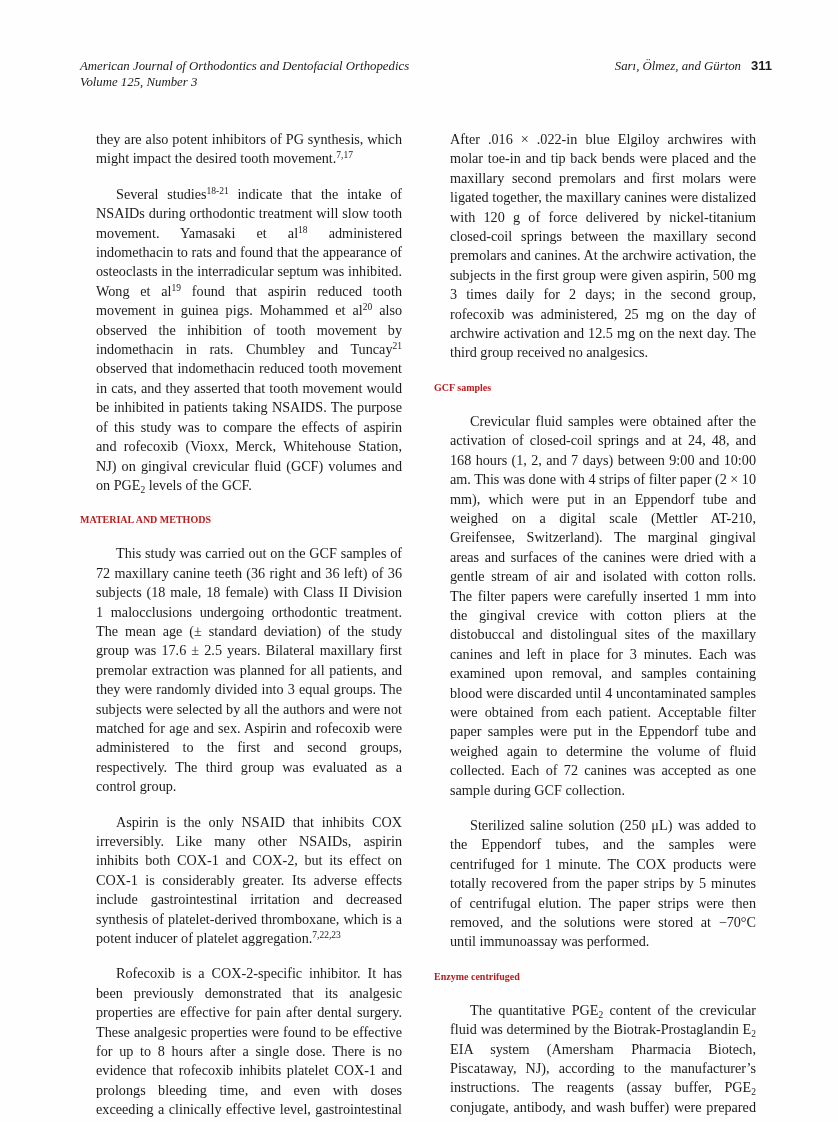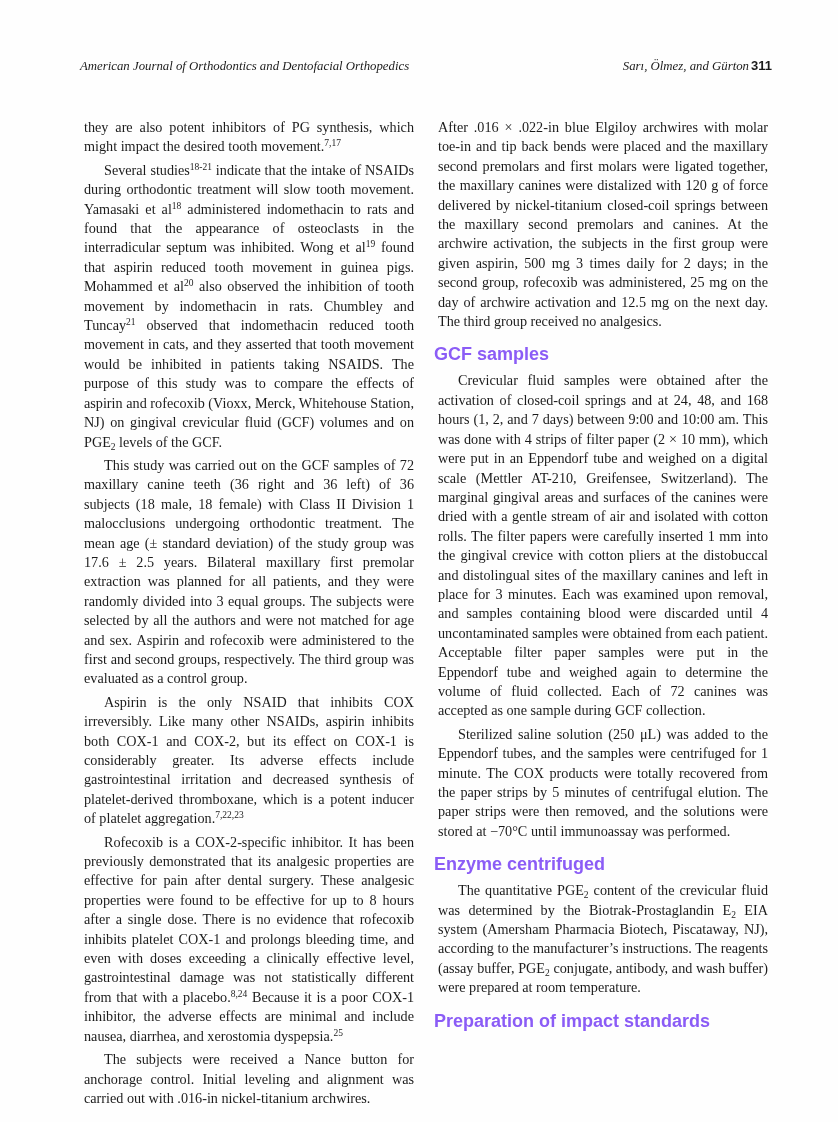--- a/index.html
+++ b/index.html
@@ -21,53 +21,53 @@
     display: flex;
     justify-content: space-between;
     align-items: flex-start;
     font-size: 12.8px;
     line-height: 16px;
   }
   .running-head .journal-block { font-style: italic; }
   .running-head .author-block {
     display: flex;
     align-items: baseline;
-    gap: 2px;
+    gap: 10px;
     white-space: nowrap;
   }
   .running-head .authors { font-style: italic; }
   .running-head .folio {
     font-family: "Liberation Sans", sans-serif;
     font-weight: bold;
     font-style: normal;
     font-size: 13px;
   }
   .columns {
     position: absolute;
     top: 114px;
     left: 80px;
     right: 66px;
     display: flex;
     gap: 16px;
   }
   .column { width: 338px; }
   p.body-para {
-    margin: 4px;
+    margin: 16px;
     font-size: 14.2px;
     line-height: 19.4px;
     text-align: justify;
   }
   p.body-para.indent { text-indent: 20px; }
   h2.section-heading {
-    font-family: Liberation Sans, sans-serif;
+    font-family: Liberation Serif, serif;
     font-weight: bold;
-    font-size: 18px;
+    font-size: 10px;
     line-height: 17px;
     margin: 15px 0 8px 0;
-    color: #8b5cf6;
+    color: #b91c1c;
   }
   sup.ref {
     font-size: 9.5px;
     line-height: 0;
     vertical-align: baseline;
     position: relative;
     top: -5px;
   }
   sub.chem {
     font-size: 9.5px;
@@ -78,31 +78,33 @@
   }
 </style>
 </head>
 <body>
 
 <div class="page">
 
   <div class="running-head">
     <div class="journal-block">
       <div>American Journal of Orthodontics and Dentofacial Orthopedics</div>
+      <div>Volume 125, Number 3</div>
     </div>
     <div class="author-block">
       <span class="authors">Sarı, Ölmez, and Gürton</span>
       <span class="folio">311</span>
     </div>
   </div>
 
   <div class="columns">
     <div class="column">
         <p class="body-para">they are also potent inhibitors of PG synthesis, which might impact the desired tooth movement.<sup class="ref">7,17</sup></p>
         <p class="body-para indent">Several studies<sup class="ref">18-21</sup> indicate that the intake of NSAIDs during orthodontic treatment will slow tooth movement. Yamasaki et al<sup class="ref">18</sup> administered indomethacin to rats and found that the appearance of osteoclasts in the interradicular septum was inhibited. Wong et al<sup class="ref">19</sup> found that aspirin reduced tooth movement in guinea pigs. Mohammed et al<sup class="ref">20</sup> also observed the inhibition of tooth movement by indomethacin in rats. Chumbley and Tuncay<sup class="ref">21</sup> observed that indomethacin reduced tooth movement in cats, and they asserted that tooth movement would be inhibited in patients taking NSAIDS. The purpose of this study was to compare the effects of aspirin and rofecoxib (Vioxx, Merck, Whitehouse Station, NJ) on gingival crevicular fluid (GCF) volumes and on PGE<sub class="chem">2</sub> levels of the GCF.</p>
+        <h2 class="section-heading">MATERIAL AND METHODS</h2>
         <p class="body-para indent">This study was carried out on the GCF samples of 72 maxillary canine teeth (36 right and 36 left) of 36 subjects (18 male, 18 female) with Class II Division 1 malocclusions undergoing orthodontic treatment. The mean age (± standard deviation) of the study group was 17.6 ± 2.5 years. Bilateral maxillary first premolar extraction was planned for all patients, and they were randomly divided into 3 equal groups. The subjects were selected by all the authors and were not matched for age and sex. Aspirin and rofecoxib were administered to the first and second groups, respectively. The third group was evaluated as a control group.</p>
         <p class="body-para indent">Aspirin is the only NSAID that inhibits COX irreversibly. Like many other NSAIDs, aspirin inhibits both COX-1 and COX-2, but its effect on COX-1 is considerably greater. Its adverse effects include gastrointestinal irritation and decreased synthesis of platelet-derived thromboxane, which is a potent inducer of platelet aggregation.<sup class="ref">7,22,23</sup></p>
         <p class="body-para indent">Rofecoxib is a COX-2-specific inhibitor. It has been previously demonstrated that its analgesic properties are effective for pain after dental surgery. These analgesic properties were found to be effective for up to 8 hours after a single dose. There is no evidence that rofecoxib inhibits platelet COX-1 and prolongs bleeding time, and even with doses exceeding a clinically effective level, gastrointestinal damage was not statistically different from that with a placebo.<sup class="ref">8,24</sup> Because it is a poor COX-1 inhibitor, the adverse effects are minimal and include nausea, diarrhea, and xerostomia dyspepsia.<sup class="ref">25</sup></p>
         <p class="body-para indent">The subjects were received a Nance button for anchorage control. Initial leveling and alignment was carried out with .016-in nickel-titanium archwires.</p>
       </div>
     <div class="column">
         <p class="body-para">After .016 × .022-in blue Elgiloy archwires with molar toe-in and tip back bends were placed and the maxillary second premolars and first molars were ligated together, the maxillary canines were distalized with 120 g of force delivered by nickel-titanium closed-coil springs between the maxillary second premolars and canines. At the archwire activation, the subjects in the first group were given aspirin, 500 mg 3 times daily for 2 days; in the second group, rofecoxib was administered, 25 mg on the day of archwire activation and 12.5 mg on the next day. The third group received no analgesics.</p>
         <h2 class="section-heading">GCF samples</h2>
         <p class="body-para indent">Crevicular fluid samples were obtained after the activation of closed-coil springs and at 24, 48, and 168 hours (1, 2, and 7 days) between 9:00 and 10:00 am. This was done with 4 strips of filter paper (2 × 10 mm), which were put in an Eppendorf tube and weighed on a digital scale (Mettler AT-210, Greifensee, Switzerland). The marginal gingival areas and surfaces of the canines were dried with a gentle stream of air and isolated with cotton rolls. The filter papers were carefully inserted 1 mm into the gingival crevice with cotton pliers at the distobuccal and distolingual sites of the maxillary canines and left in place for 3 minutes. Each was examined upon removal, and samples containing blood were discarded until 4 uncontaminated samples were obtained from each patient. Acceptable filter paper samples were put in the Eppendorf tube and weighed again to determine the volume of fluid collected. Each of 72 canines was accepted as one sample during GCF collection.</p>
         <p class="body-para indent">Sterilized saline solution (250 μL) was added to the Eppendorf tubes, and the samples were centrifuged for 1 minute. The COX products were totally recovered from the paper strips by 5 minutes of centrifugal elution. The paper strips were then removed, and the solutions were stored at −70°C until immunoassay was performed.</p>

